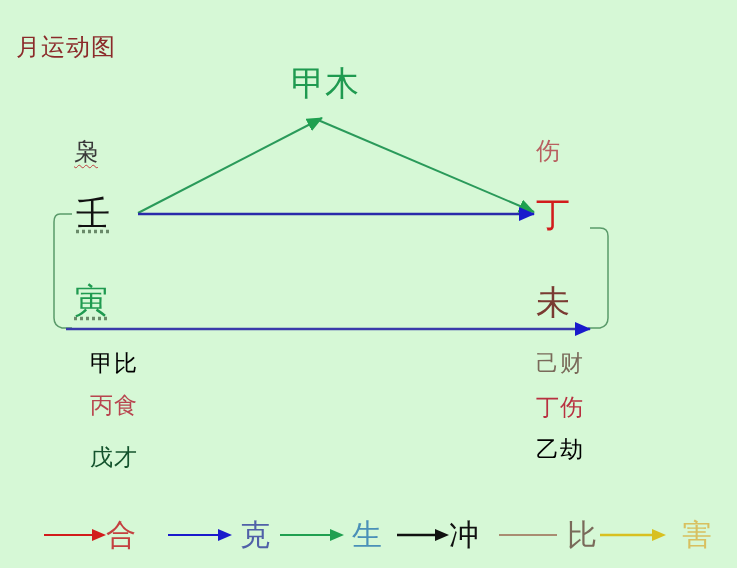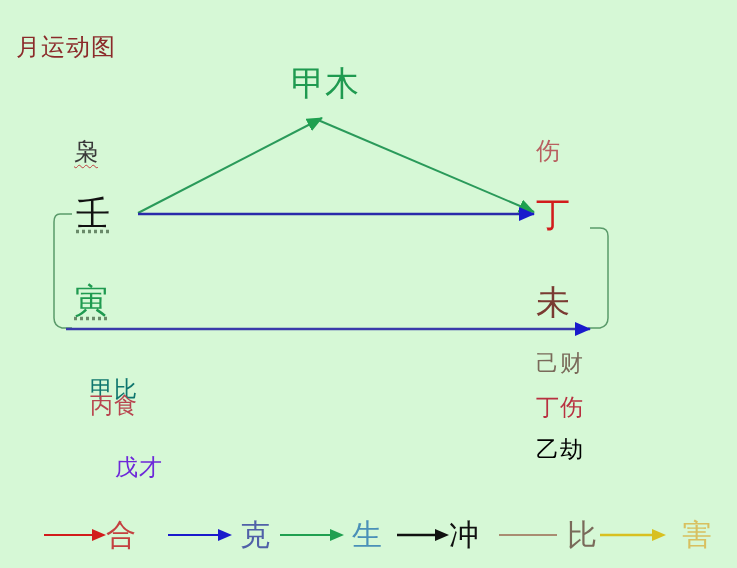--- a/index.html
+++ b/index.html
@@ -98,23 +98,23 @@
 
 <div class="abs mid" style="left:74px; top:140px;">
   <span class="squiggle" style="color:#3a3a3a;">枭</span>
 </div>
 <div class="abs big" style="left:76px; top:196px;">
   <span class="dotted" style="color:#111111;">壬</span>
 </div>
 <div class="abs big" style="left:74px; top:283px;">
   <span class="dotted" style="color:#1f9a50;">寅</span>
 </div>
-<div class="abs hid" style="left:90px; top:352px; color:#0f766e;margin-top:26px;">甲比</div>
+<div class="abs hid" style="left:90px; top:352px; color:#000000;">甲比</div>
 <div class="abs hid" style="left:90px; top:396px; color:#b8454f;font-family:Liberation Mono, monospace;">丙食</div>
-<div class="abs hid" style="left:90px; top:456px; color:#6d28d9;margin-left:25px;">戊才</div>
+<div class="abs hid" style="left:90px; top:446px; color:#14532d;">戊才</div>
 
 <div class="abs mid" style="left:536px; top:139px; color:#b86060;">伤</div>
 <div class="abs big" style="left:536px; top:197px; color:#d21c1c;">丁</div>
 <div class="abs big" style="left:536px; top:285px; color:#7a3a32;">未</div>
 <div class="abs hid" style="left:536px; top:352px; color:#7a6a5a;">己财</div>
 <div class="abs hid" style="left:536px; top:396px; color:#b83040;">丁伤</div>
 <div class="abs hid" style="left:536px; top:438px; color:#000000;">乙劫</div>
 
 <div>
   <div class="legend-item" style="left:44px;">

